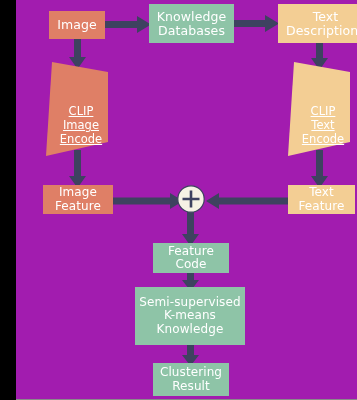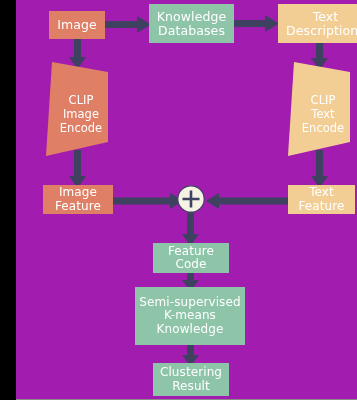--- a/index.html
+++ b/index.html
@@ -40,31 +40,32 @@
   .trapwrap {
     position: absolute;
   }
   .trapwrap svg {
     position: absolute;
     top: 0; left: 0;
     display: block;
   }
   .traplabel {
     position: absolute;
-    top: 6px; left: 0;
+    top: 17px; left: 0;
     width: 100%;
     height: 100%;
     display: flex;
     align-items: center;
     justify-content: center;
     text-align: center;
     color: #ffffff;
     line-height: 1.2;
     white-space: pre-line;
     pointer-events: none;
+    text-decoration: underline;
   }
 
   
   .arrow-v, .arrow-h {
     position: absolute;
   }
   .arrow-v svg, .arrow-h svg { display: block; }
 
   
   .sumnode {

